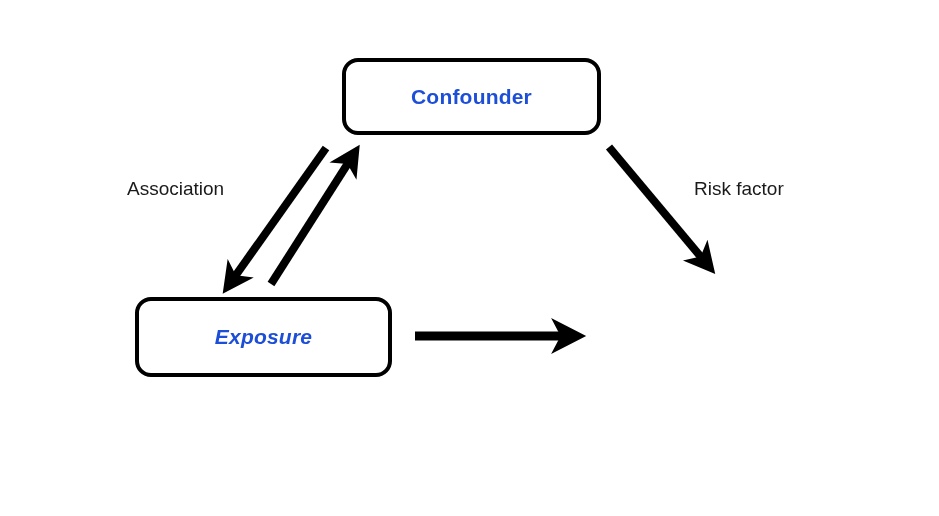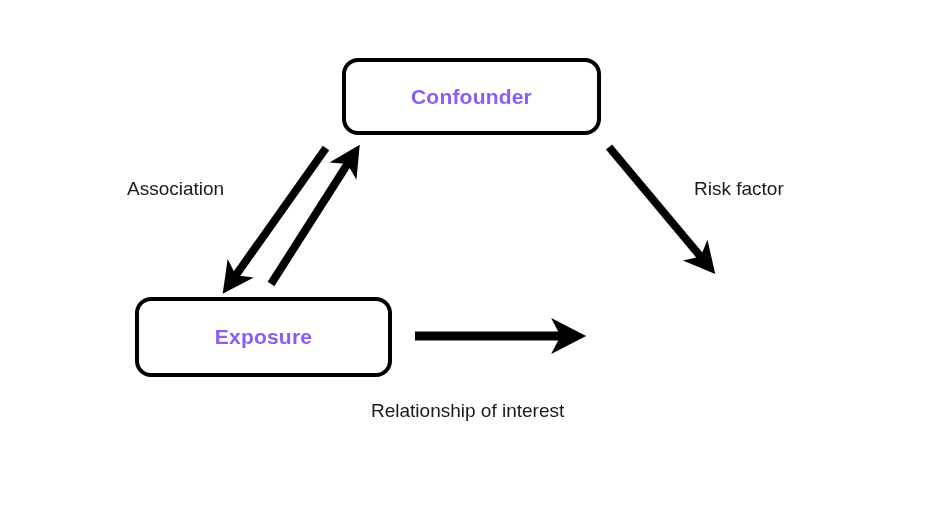--- a/index.html
+++ b/index.html
@@ -30,34 +30,34 @@
     border: 4px solid #000000;
     border-radius: 16px;
     display: flex;
     align-items: center;
     justify-content: center;
   }
   .node-label {
     font-family: "Liberation Sans", sans-serif;
     font-weight: bold;
     font-size: 21px;
-    color: #8b5cf6;
+    color: #1d4ed8;
     letter-spacing: 0.2px;
     white-space: nowrap;
   }
   .edge-label {
     position: absolute;
     font-family: "Liberation Sans", sans-serif;
     font-weight: normal;
     font-size: 19px;
     color: #1a1a1a;
     white-space: nowrap;
   }
   #box-confounder { left: 342px; top: 58px; width: 259px; height: 77px; }
-  #box-exposure   { left: 135px; top: 297px; width: 257px; height: 80px; }
+  #box-exposure   { left: 135px; top: 297px; width: 257px; height: 80px; font-style: italic; }
   #box-disease    { left: 594px; top: 297px; width: 258px; height: 80px; }
   #label-association   { left: 127px; top: 178px; }
   #label-risk-factor   { left: 694px; top: 178px; }
   #label-relationship  { left: 371px; top: 400px; }
 </style>
 </head>
 <body>
 
 <div id="canvas">
 
@@ -83,15 +83,14 @@
 
   <div class="node-box" id="box-exposure">
     <span class="node-label">Exposure</span>
   </div>
 
 
   <div class="edge-label" id="label-risk-factor">Risk factor</div>
 
   <div class="edge-label" id="label-association">Association</div>
 
-  <div class="edge-label" id="label-relationship">Relationship of interest</div>
 
 </div>
 
 </body></html>

